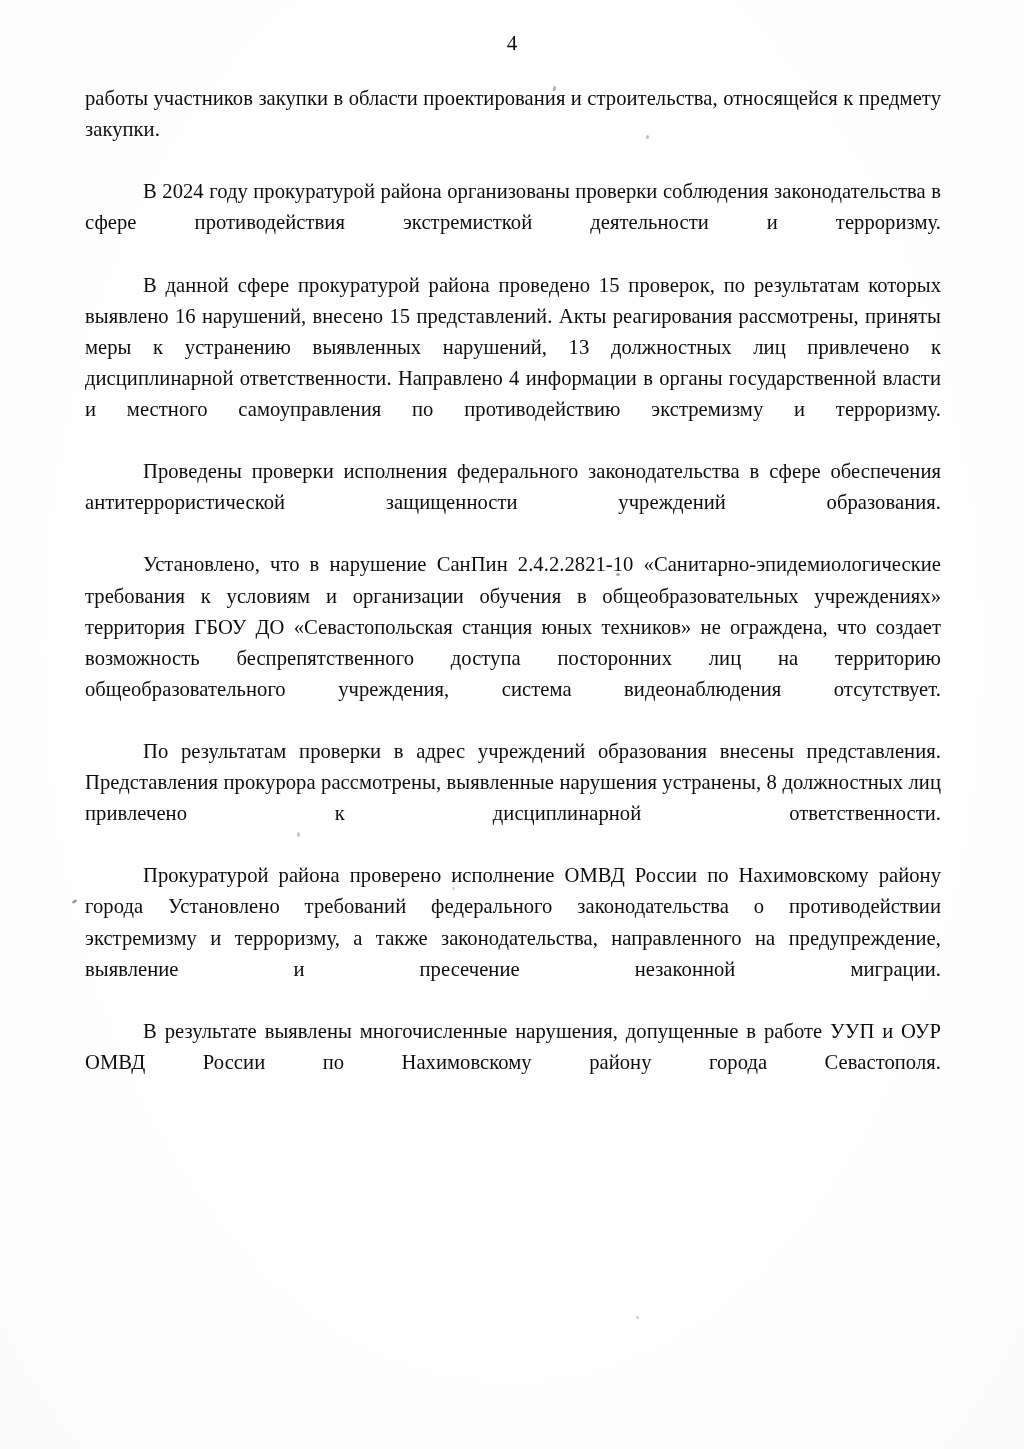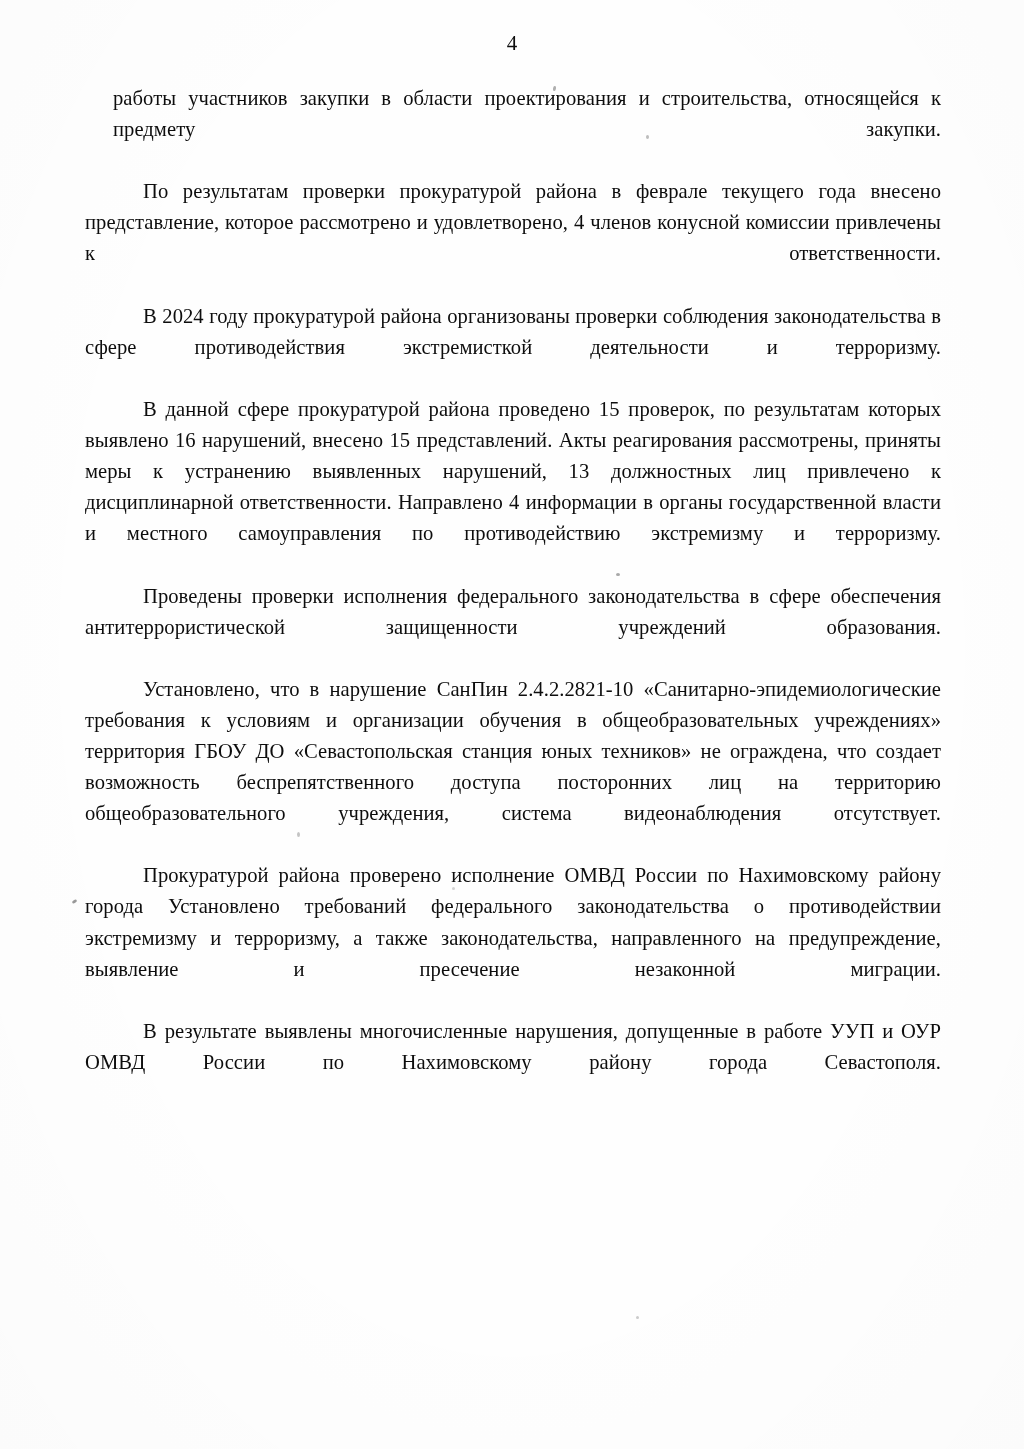--- a/index.html
+++ b/index.html
@@ -59,21 +59,20 @@
     text-indent: 58px;
     font-size: 20.6px;
     line-height: 31.1px;
     letter-spacing: 0.05px;
     word-spacing: 0.2px;
     hyphens: none;
   }
 
   p.para.no-indent {
     text-indent: 0;
-    margin-left: 28px;
   }
 
   
   p.para::after {
     content: "";
     display: inline-block;
     width: 100%;
   }
 
   
@@ -96,25 +95,25 @@
 <body>
 
 <div class="page">
 
   <div class="scan-tint"></div>
 
   <div class="page-number">4</div>
 
   <div class="body-text">
     <p class="para no-indent">работы участников закупки в области проектирования и строительства, относящейся к предмету закупки.</p>
-    <p class="para">По результатам проверки прокуратурой района в феврале текущего года внесено представление, которое рассмотрено и удовлетворено, 4 членов конусной комиссии привлечены к ответственности.</p>
     <p class="para">В 2024 году прокуратурой района организованы проверки соблюдения законодательства в сфере противодействия экстремисткой деятельности и терроризму.</p>
     <p class="para">В данной сфере прокуратурой района проведено 15 проверок, по результатам которых выявлено 16 нарушений, внесено 15 представлений. Акты реагирования рассмотрены, приняты меры к устранению выявленных нарушений, 13 должностных лиц привлечено к дисциплинарной ответственности. Направлено 4 информации в органы государственной власти и местного самоуправления по противодействию экстремизму и терроризму.</p>
     <p class="para">Проведены проверки исполнения федерального законодательства в сфере обеспечения антитеррористической защищенности учреждений образования.</p>
     <p class="para">Установлено, что в нарушение СанПин 2.4.2.2821-10 «Санитарно-эпидемиологические требования к условиям и организации обучения в общеобразовательных учреждениях» территория ГБОУ ДО «Севастопольская станция юных техников» не ограждена, что создает возможность беспрепятственного доступа посторонних лиц на территорию общеобразовательного учреждения, система видеонаблюдения отсутствует.</p>
+    <p class="para">По результатам проверки в адрес учреждений образования внесены представления. Представления прокурора рассмотрены, выявленные нарушения устранены, 8 должностных лиц привлечено к дисциплинарной ответственности.</p>
     <p class="para">Прокуратурой района проверено исполнение ОМВД России по Нахимовскому району города Установлено требований федерального законодательства о противодействии экстремизму и терроризму, а также законодательства, направленного на предупреждение, выявление и пресечение незаконной миграции.</p>
     <p class="para">В результате выявлены многочисленные нарушения, допущенные в работе УУП и ОУР ОМВД России по Нахимовскому району города Севастополя.</p>
 
   </div>
 
   <span class="speck s1"></span>
   <span class="speck s2"></span>
   <span class="speck s3"></span>
   <span class="speck s4"></span>
   <span class="speck s5"></span>

